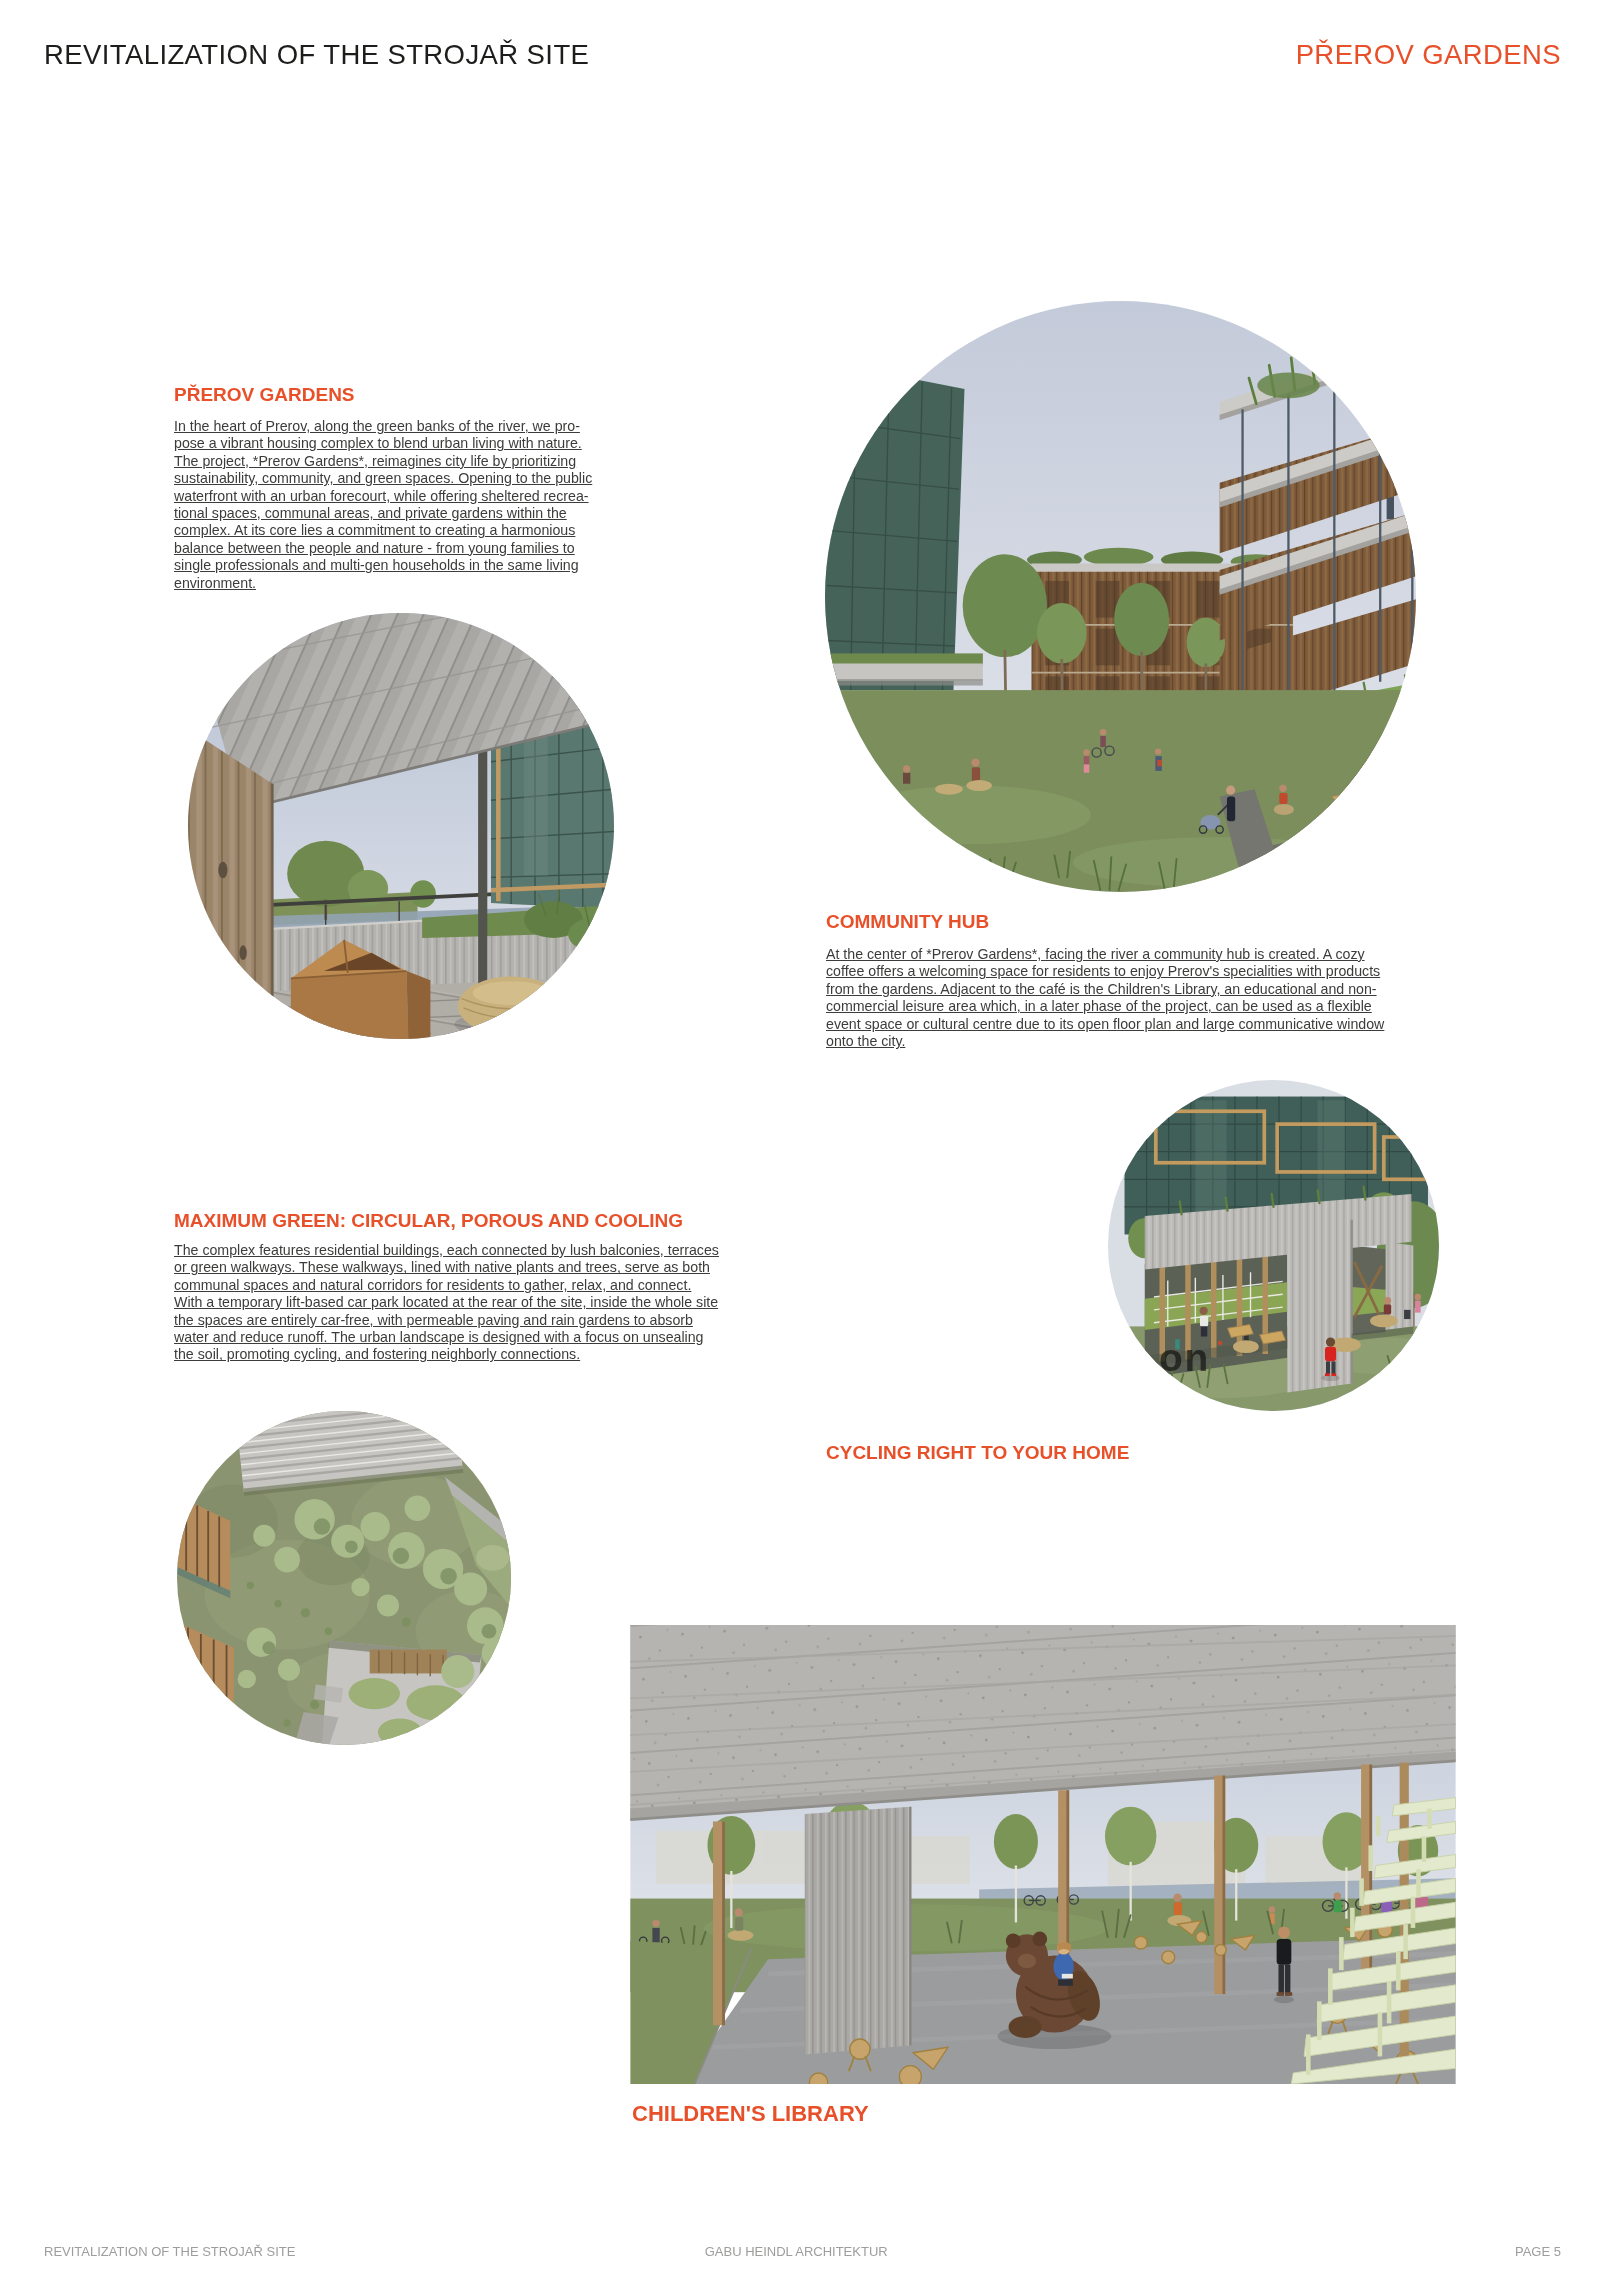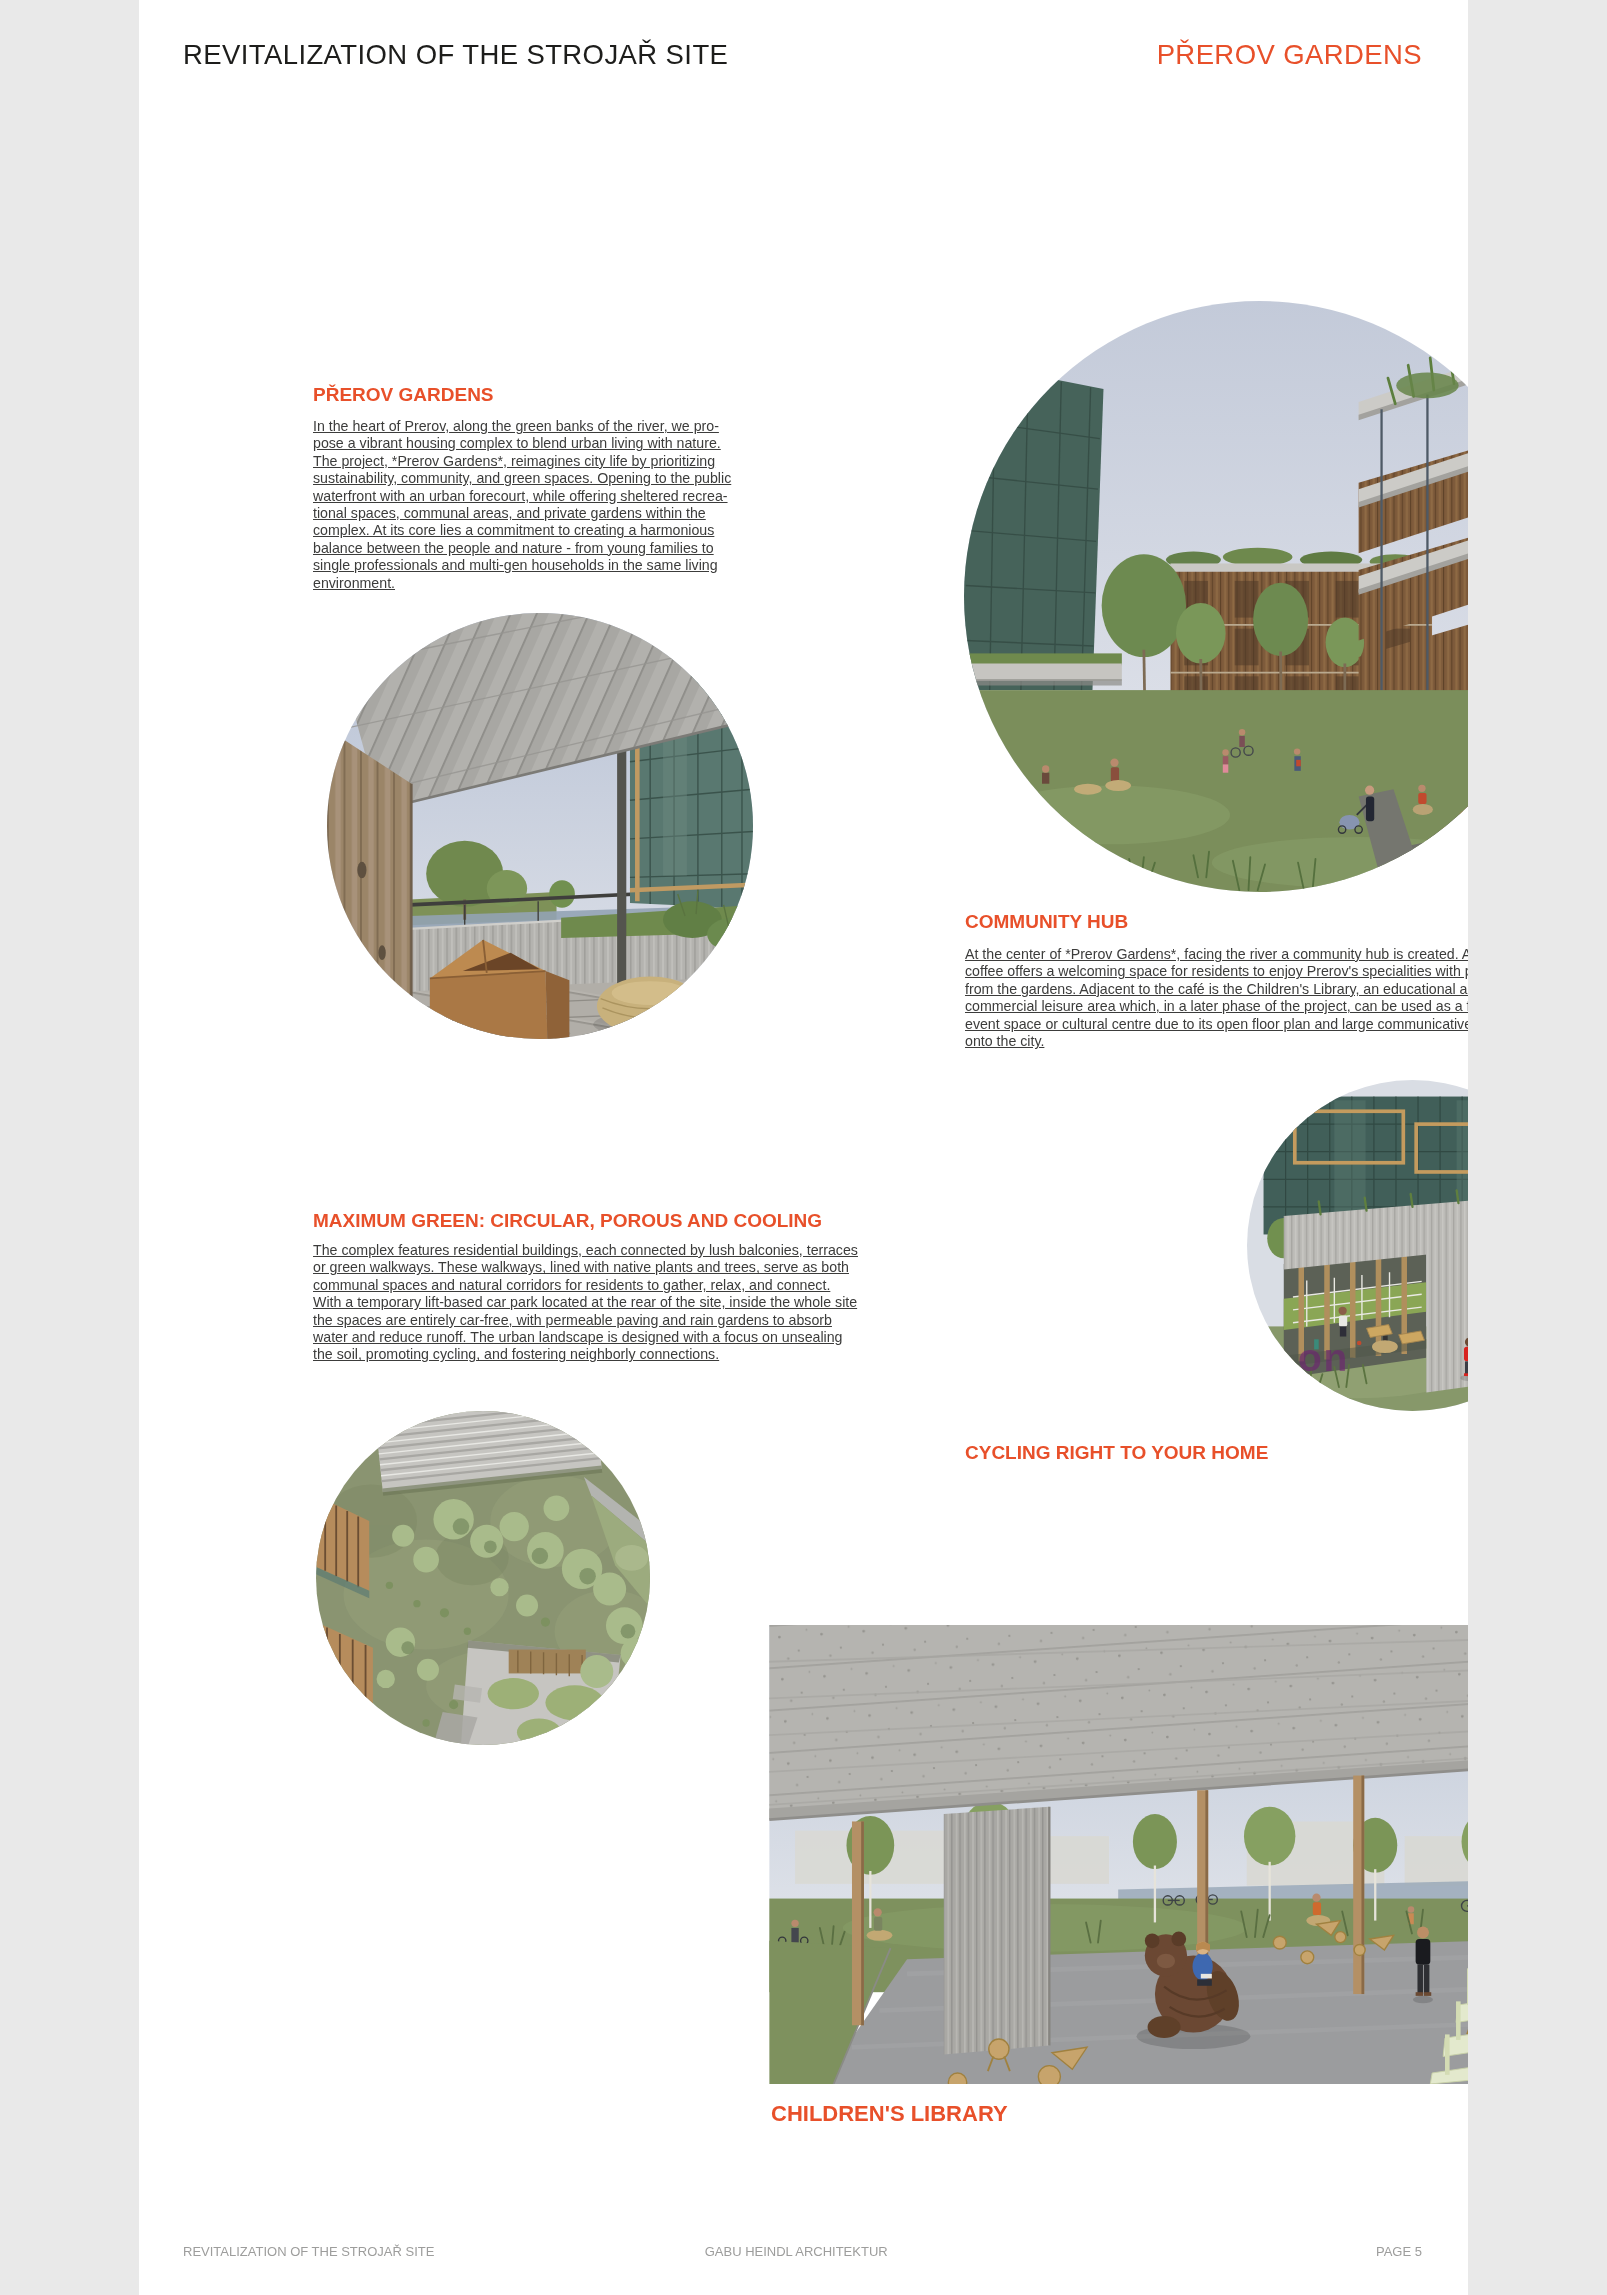--- a/index.html
+++ b/index.html
@@ -1,28 +1,28 @@
 <!DOCTYPE html>
 <html style="font-size:14.7px"><head>
 <meta charset="utf-8">
 <style>
   html,body{margin:0;padding:0;background:#e9e9e9;}
-  .page{position:relative;width:1329px;height:2296px;background:#ffffff;
+  .page{position:relative;width:1607px;height:2296px;background:#ffffff;
         font-family:"Liberation Sans",sans-serif;overflow:hidden;margin:0 auto;}
   .hdr{position:absolute;top:39px;font-size:27.5px;letter-spacing:0.4px;color:#1d1d1b;white-space:nowrap;}
   .hdr-left{left:44px;}
   .hdr-right{right:46px;color:#e8502a;}
   .sec-h{position:absolute;font-size:19px;font-weight:bold;color:#e8502a;white-space:nowrap;}
   .body-p{position:absolute;font-size:14.2px;line-height:17.4px;color:#3c3c3b;white-space:pre-line;text-decoration:underline;}
   .fig{position:absolute;overflow:hidden;}
   .fig.circle{border-radius:50%;}
   .fig svg{display:block;}
   .caption{position:absolute;font-size:22px;font-weight:bold;color:#e8502a;white-space:nowrap;}
   .watermark{position:absolute;left:1159px;top:1336px;font-size:39px;font-weight:bold;
-             color:#701a75;opacity:.55;letter-spacing:1.8px;text-align:right;}
+             color:#000000;opacity:.55;letter-spacing:1.8px;text-align:right;}
   .ftr{position:absolute;top:2244px;font-size:13px;color:#9d9d9c;white-space:nowrap;}
   .ftr-left{left:44px;}
   .ftr-center{left:50%;transform:translateX(-54%);}
   .ftr-right{right:46px;}
 </style>
 </head>
 <body>
 
 <div class="page">
 

